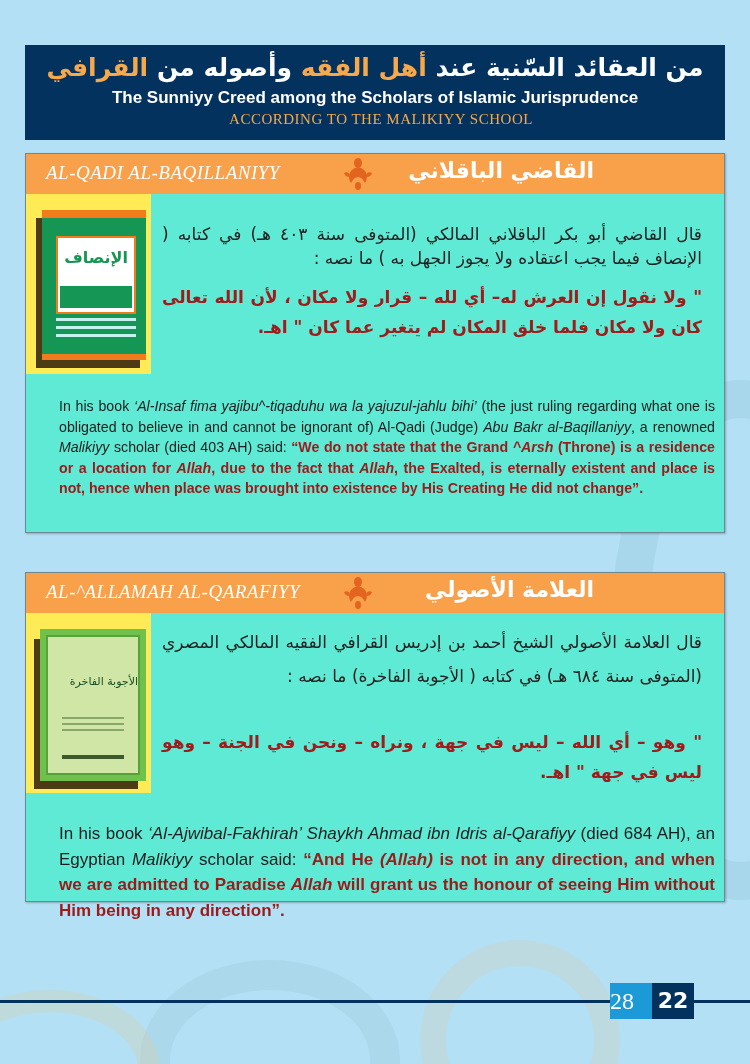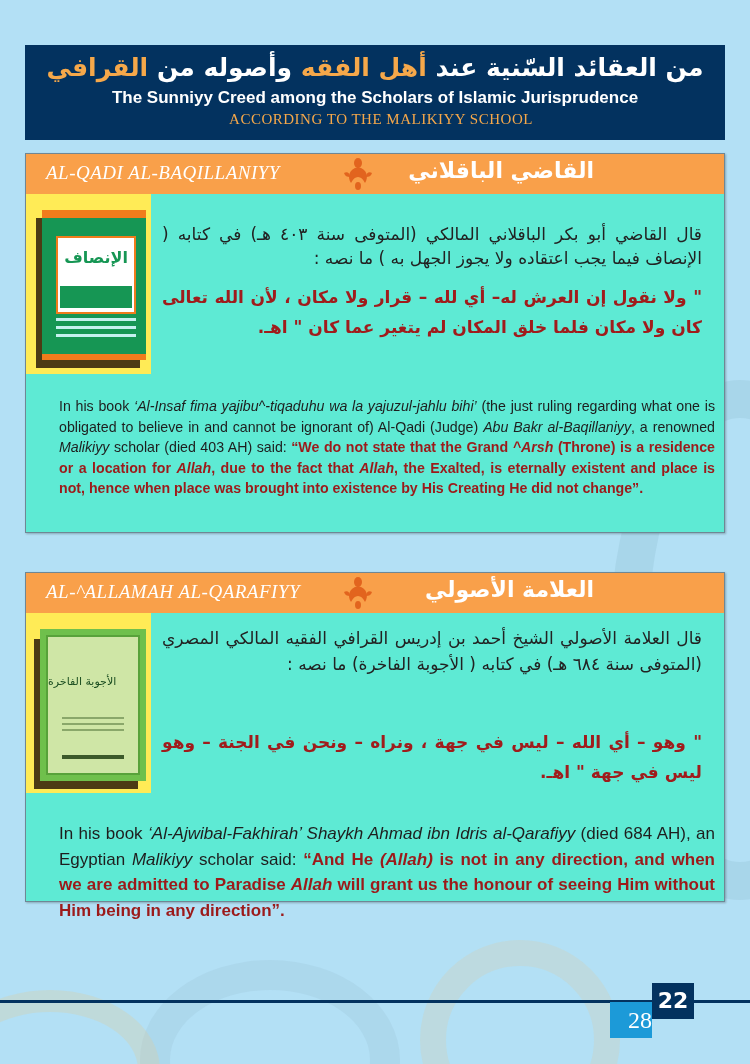--- a/index.html
+++ b/index.html
@@ -74,49 +74,49 @@
     .book1 .cover { position: absolute; left: 6px; top: 0; width: 104px; height: 150px; background: #169654; border-top: 8px solid #f07c1c; border-bottom: 6px solid #f07c1c; }
     .book1 .panel { position: absolute; left: 14px; top: 18px; width: 80px; height: 78px; background: #fff; border: 2px solid #f07c1c; }
     .book1 .panel .title { position: absolute; left: 8px; top: 10px; width: 62px; height: 18px; color: #169654; font-size: 16px; text-align: center; direction: rtl; font-weight: bold; }
     .book1 .panel .band { position: absolute; left: 2px; bottom: 4px; width: 72px; height: 22px; background: #169654; }
     .book1 .line { position: absolute; left: 14px; width: 80px; height: 3px; background: #c5f1ef; }
 
     .book2 { left: 8px; top: 16px; width: 116px; height: 160px; }
     .book2 .shadow { position: absolute; left: 0; top: 10px; width: 104px; height: 150px; background: #4c3b14; }
     .book2 .cover { position: absolute; left: 6px; top: 0; width: 106px; height: 152px; background: #6fc04c; }
     .book2 .inner { position: absolute; left: 6px; top: 6px; width: 94px; height: 140px; background: #cfe6a6; border: 2px solid #58a23a; }
-    .book2 .inner .title { position: absolute; left: 0; top: 38px; width: 90px; text-align: left; color: #1c4f21; font-size: 11px; direction: rtl; }
+    .book2 .inner .title { position: absolute; left: 0; top: 38px; width: 90px; text-align: right; color: #1c4f21; font-size: 11px; direction: rtl; }
     .book2 .inner .small { position: absolute; left: 14px; width: 62px; height: 2px; background: #8aa76a; }
 
     .ar-text {
       position: absolute; right: 22px; direction: rtl; text-align: justify;
       font-family: "DejaVu Sans", sans-serif; color: #222;
     }
     .card1 .ar-body { top: 52px; width: 540px; font-size: 17px; line-height: 24px; margin-top: 16px; }
     .card1 .ar-quote { top: 128px; width: 540px; font-size: 17px; line-height: 30px; color: #a01c1c; font-weight: bold; }
 
-    .card2 .ar-body { top: 52px; width: 540px; font-size: 17px; line-height: 26px; }
+    .card2 .ar-body { top: 52px; width: 540px; font-size: 17px; line-height: 34px; }
     .card2 .ar-quote { top: 154px; width: 540px; font-size: 17px; line-height: 30px; color: #a01c1c; font-weight: bold; }
 
     .en-text {
       position: absolute; left: 22px; width: 656px; text-align: justify;
       font-family: "Liberation Sans", sans-serif; color: #1e1e1e; margin-left: 11px;
     }
     .card1 .en-text { top: 242px; font-size: 14.2px; line-height: 20.5px; }
     .card2 .en-text { top: 248px; font-size: 17px; line-height: 25.5px; }
     .en-text .quote { color: #9c1a1a; font-weight: bold; }
     .en-text i { font-style: italic; }
 
     .footer-line {
       position: absolute; left: 0; top: 1000px; width: 750px; height: 3px; background: #03325f;
     }
     .page-en {
       position: absolute; left: 610px; top: 983px; width: 42px; height: 36px;
       background: #1c9ad8; color: #fff; font-family: "Liberation Serif", serif;
-      font-size: 24px; text-align: right; line-height: 36px; margin-top: 19px;
+      font-size: 24px; text-align: left; line-height: 36px;
     }
     .page-ar {
       position: absolute; left: 652px; top: 983px; width: 42px; height: 36px;
       background: #03325f; color: #fff; font-size: 22px; font-weight: bold;
       text-align: center; line-height: 36px; direction: rtl;
     }
   </style>
 </head>
 <body>
 

